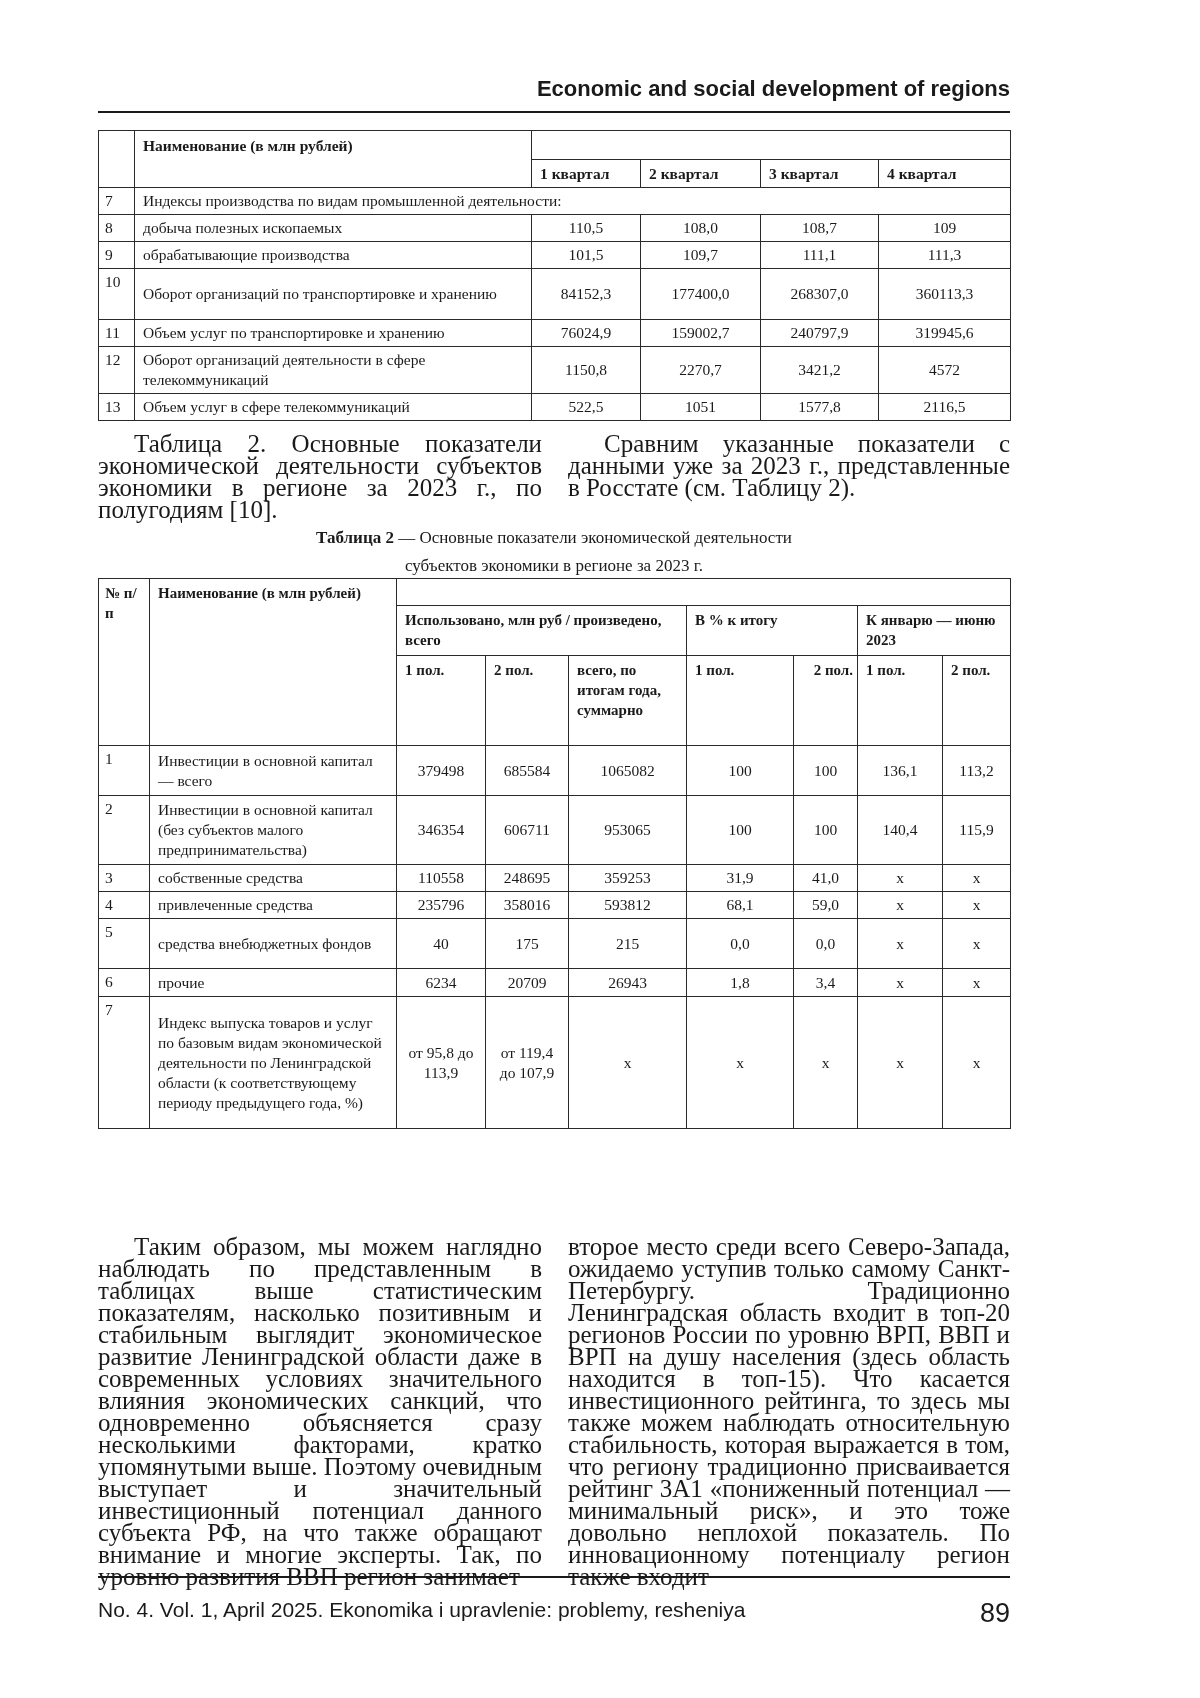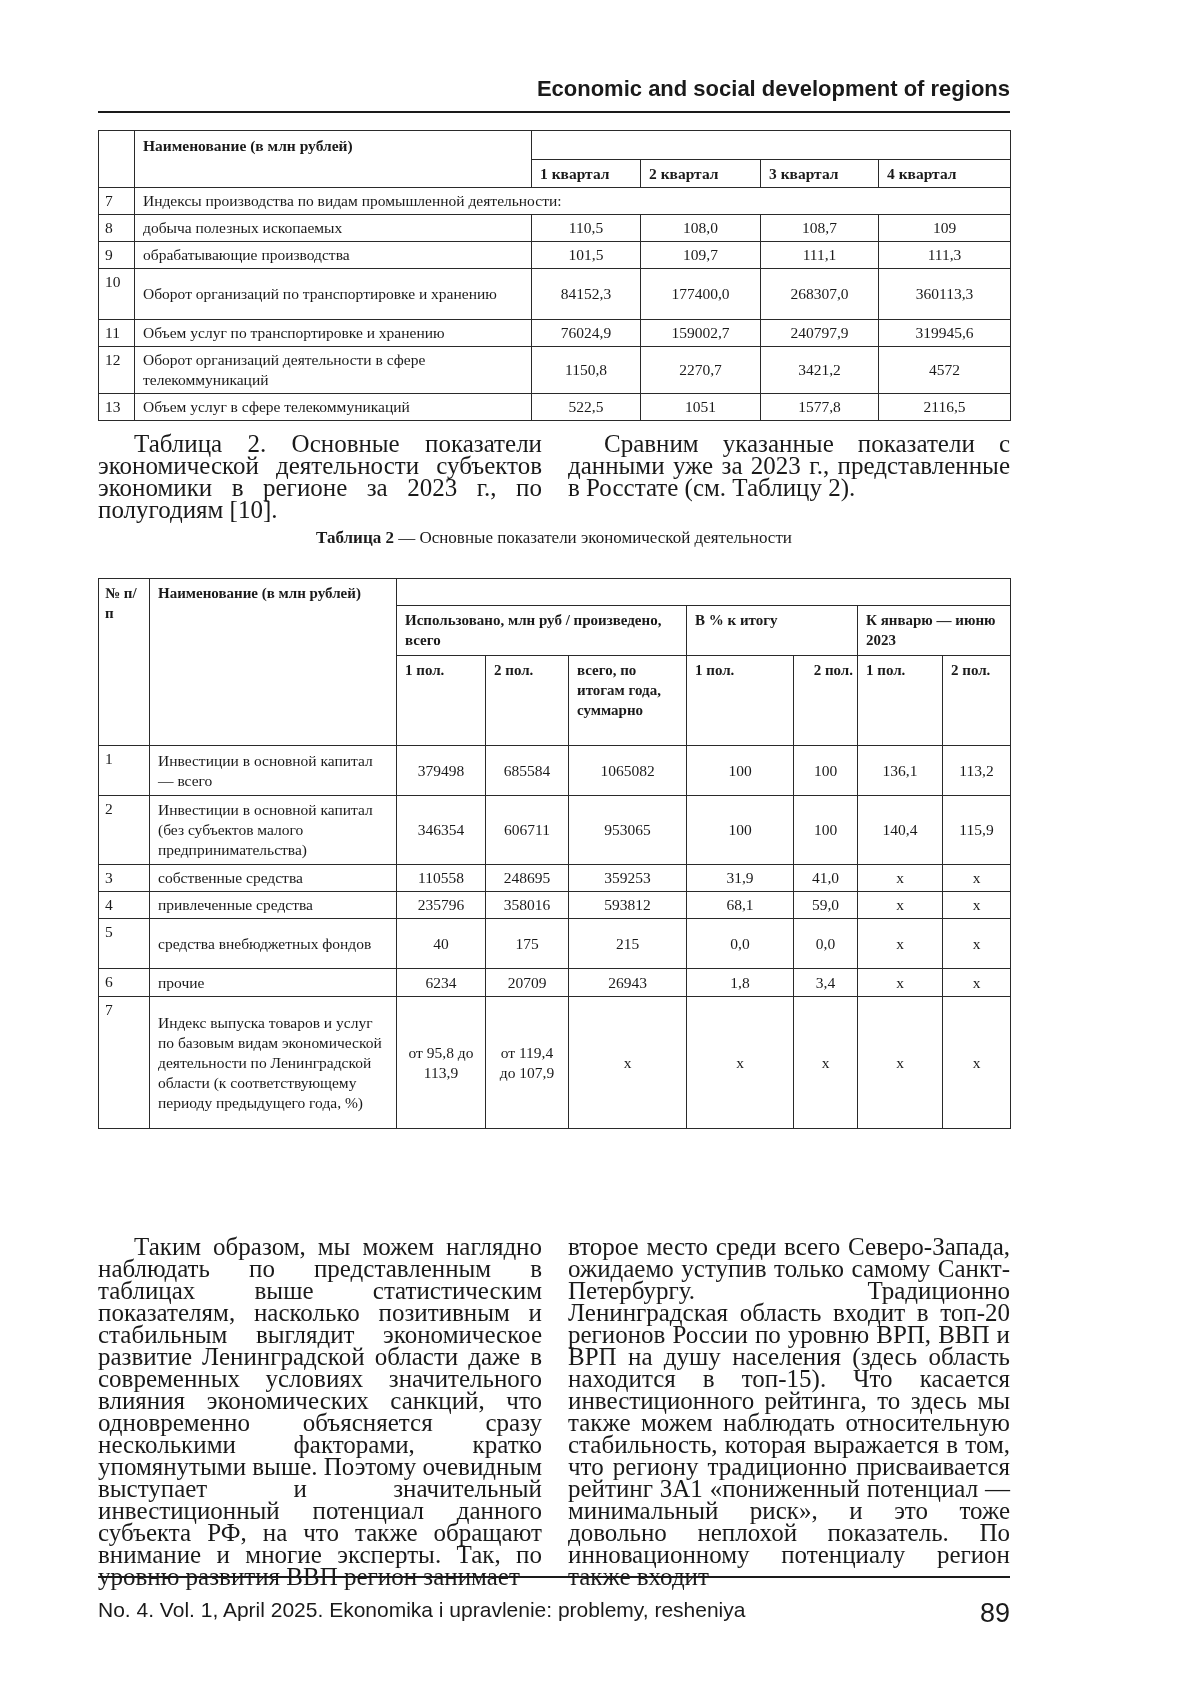--- a/index.html
+++ b/index.html
@@ -106,20 +106,21 @@
 
 <div class="para" style="left:98px; top:433px; width:444px;">
   <span class="indent"></span><span>Таблица 2. Основные показатели экономической деятельности субъектов экономики в регионе за 2023 г., по полугодиям [10].</span>
 </div>
 <div class="para" style="left:568px; top:433px; width:442px;">
   <span class="indent"></span><span>Сравним указанные показатели с данными уже за 2023 г., представленные в Росстате (см. Таблицу 2).</span>
 </div>
 
 <div class="cap">
   <b>Таблица 2</b><span> — Основные показатели экономической деятельности</span><br>
+  <span>субъектов экономики в регионе за 2023 г.</span>
 </div>
 
 <table class="t2">
   <colgroup>
     <col style="width:51px">
       <col style="width:247px">
       <col style="width:89px">
       <col style="width:83px">
       <col style="width:118px">
       <col style="width:107px">

